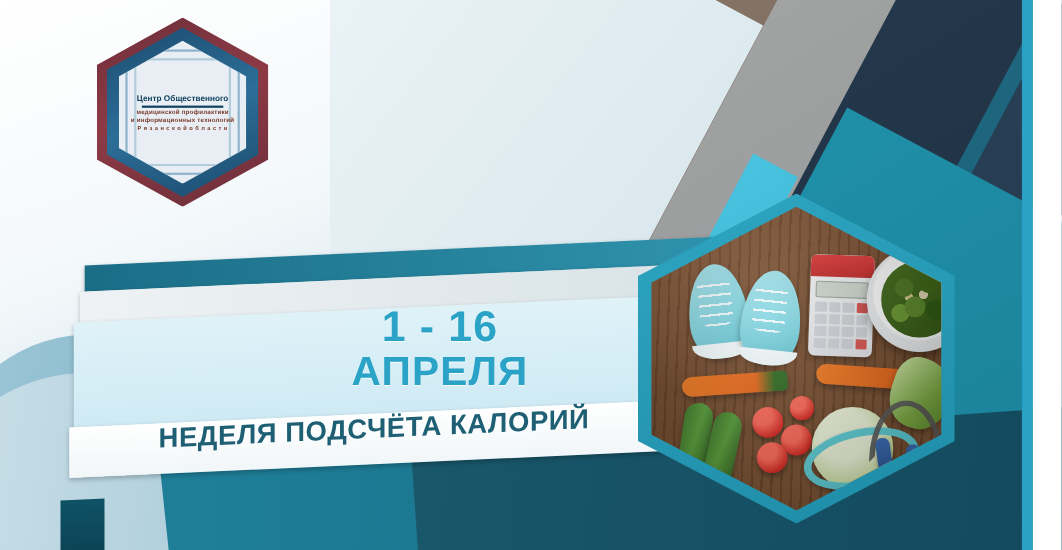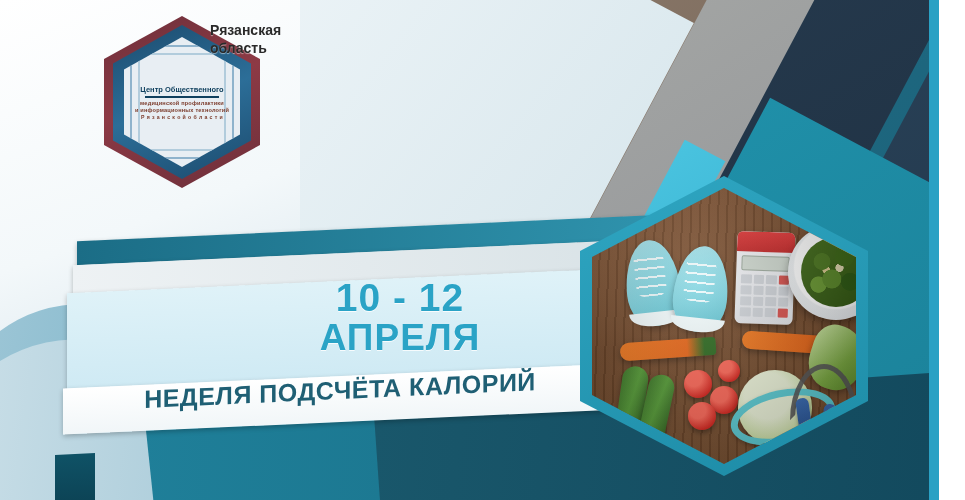--- a/index.html
+++ b/index.html
@@ -228,21 +228,21 @@
     transform: skewY(-2.6deg);
     color: #1f5f74;
     font-size: 25px;
     font-weight: bold;
     letter-spacing: .5px;
   }
 
   
   .logo-hex {
     position: absolute;
-    left: 104px;
+    left: 88px;
     top: 16px;
     width: 156px;
     height: 172px;
     background: linear-gradient(160deg,#6d2f3a 0%, #8d3a45 45%, #6d2f3a 100%);
     clip-path: polygon(50% 0%, 100% 25%, 100% 75%, 50% 100%, 0% 75%, 0% 25%);
     display: flex; align-items: center; justify-content: center;
   }
   .logo-hex-inner {
     width: 138px; height: 154px;
     background: linear-gradient(160deg,#1c4b6e 0%, #2c6e98 50%, #1c4b6e 100%);
@@ -507,35 +507,31 @@
           <div class="lt1">Центр Общественного</div>
           <div class="logo-underline"></div>
           <div class="lt3">медицинской профилактики</div>
           <div class="lt3">и информационных технологий</div>
           <div class="lt4">Р я з а н с к о й   о б л а с т и</div>
         </div>
       </div>
     </div>
   </div>
 
-  <div class="region-label">
-    <div>Рязанская</div>
-    <div>область</div>
-  </div>
 
   <div class="ribbon-wrap">
     <div class="ribbon ribbon-top-teal"></div>
     <div class="ribbon ribbon-top-grey"></div>
     <div class="ribbon ribbon-main"></div>
     <div class="ribbon ribbon-bottom"></div>
     <div class="ribbon-tail"></div>
   </div>
 
   <div class="date-text">
-    <div class="date-range">10 - 12</div>
+    <div class="date-range">1 - 16</div>
     <div class="date-month">АПРЕЛЯ</div>
   </div>
 
   <div class="subtitle-text">НЕДЕЛЯ ПОДСЧЁТА КАЛОРИЙ</div>
 
   <div class="photo-hex-outer">
     <div class="photo-hex">
 
       <div class="obj shoe shoe1">
         <div class="shoe-sole"></div>

